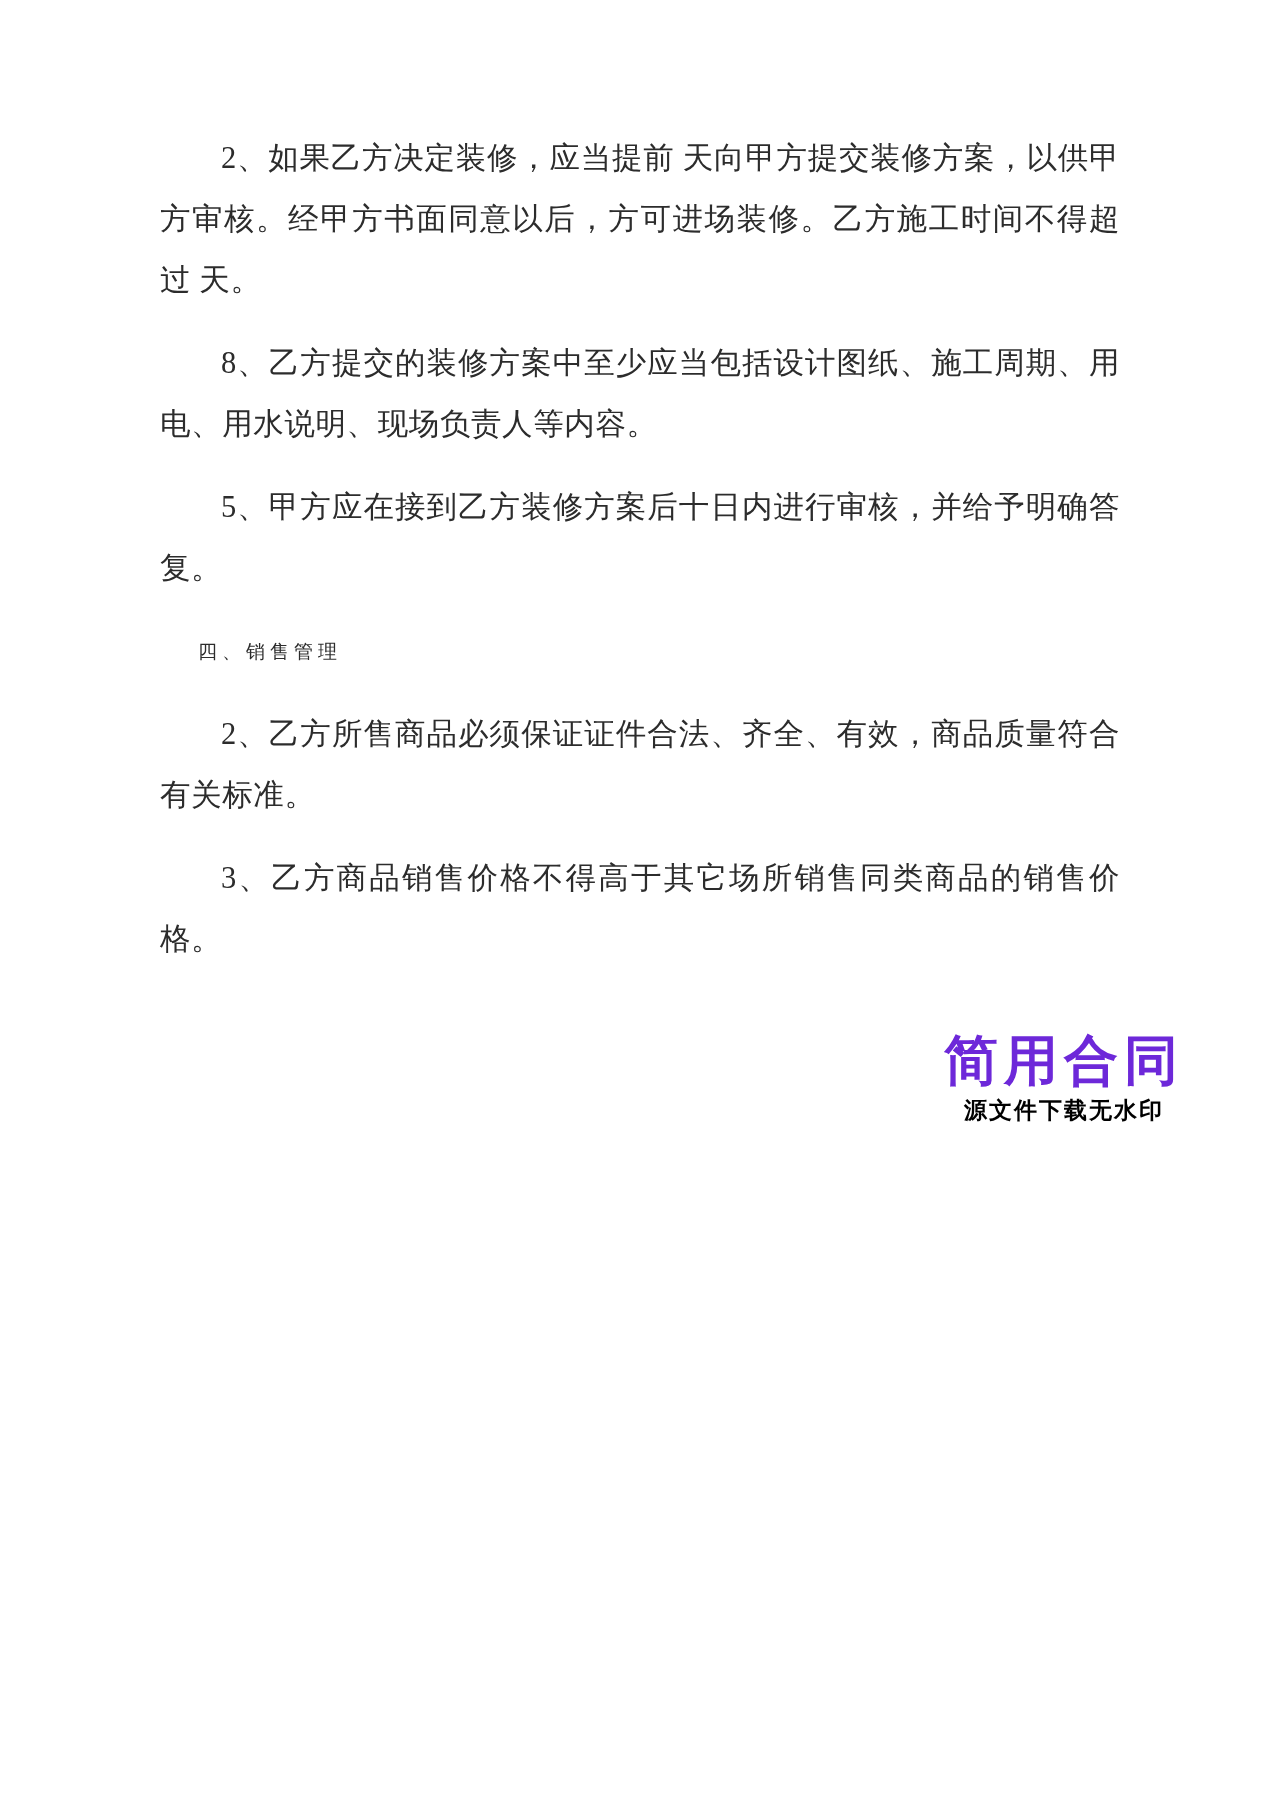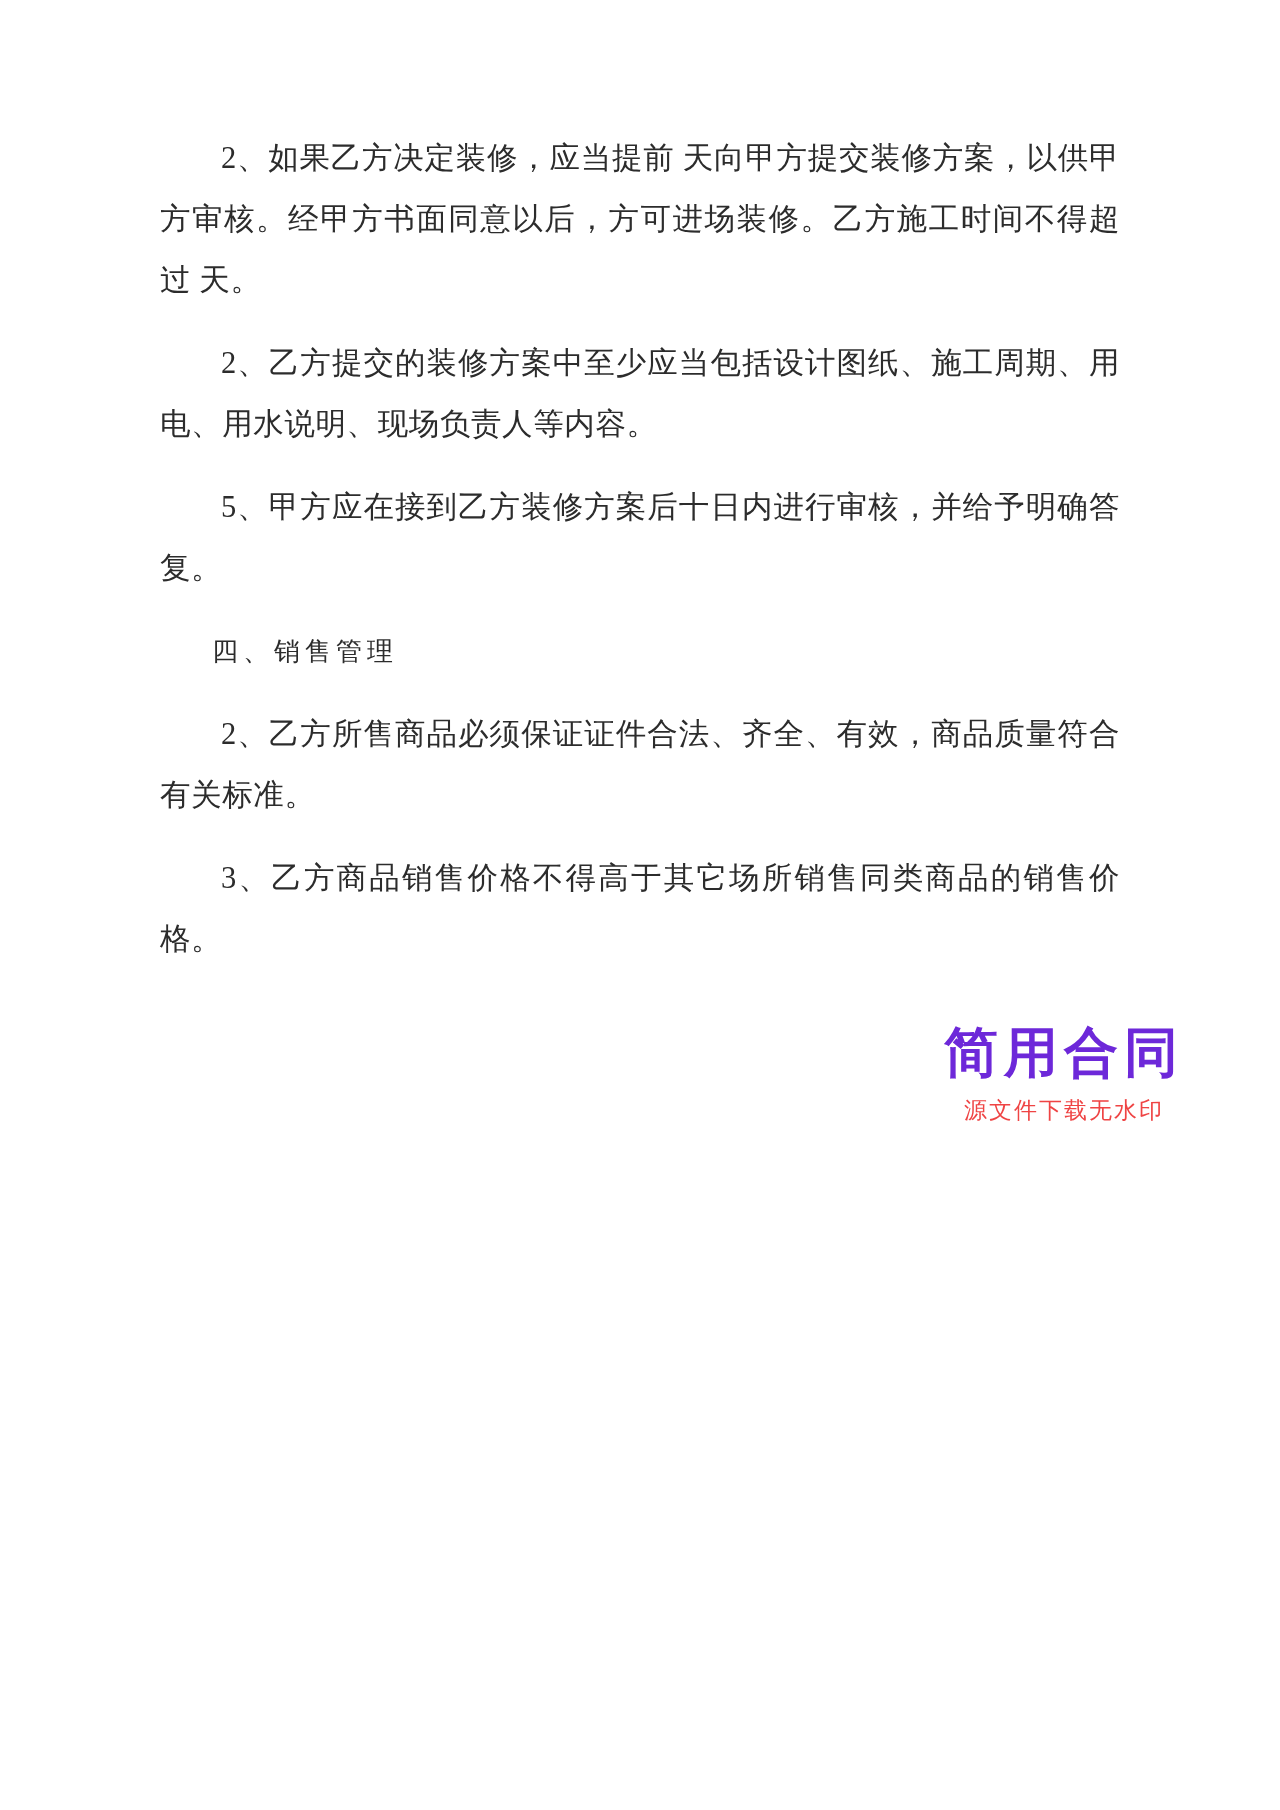--- a/index.html
+++ b/index.html
@@ -34,21 +34,21 @@
     margin: 0 0 22px 0;
     letter-spacing: 0.6px;
     white-space: pre-wrap;
     -webkit-font-smoothing: antialiased;
   }
   .para:last-child {
     margin-bottom: 0;
   }
   .section-heading {
     font-family: "Liberation Sans", "DejaVu Sans", sans-serif;
-    font-size: 26px;
+    font-size: 19px;
     line-height: 61px;
     color: #2c2c2c;
     text-indent: 2em;
     margin: 0 0 22px 0;
     letter-spacing: 5px;
     font-weight: 400;
   }
   .watermark {
     position: absolute;
     right: 56px;
@@ -64,33 +64,34 @@
     font-weight: 700;
     letter-spacing: 6px;
     color: #6d28d9;
     line-height: 1.15;
     white-space: nowrap;
   }
   .watermark-sub {
     font-family: "Liberation Sans", "DejaVu Sans", sans-serif;
     font-size: 23px;
     letter-spacing: 2px;
-    color: #ef4444;
-    margin-top: 12px;
+    color: #000000;
+    margin-top: 4px;
     white-space: nowrap;
+    font-weight: bold;
   }
 </style>
 </head>
 <body>
 
 <div class="page">
 
   <div class="doc-body">
       <p class="para">2、如果乙方决定装修，应当提前 天向甲方提交装修方案，以供甲方审核。经甲方书面同意以后，方可进场装修。乙方施工时间不得超过 天。</p>
-      <p class="para">2、乙方提交的装修方案中至少应当包括设计图纸、施工周期、用电、用水说明、现场负责人等内容。</p>
+      <p class="para">8、乙方提交的装修方案中至少应当包括设计图纸、施工周期、用电、用水说明、现场负责人等内容。</p>
       <p class="para">5、甲方应在接到乙方装修方案后十日内进行审核，并给予明确答复。</p>
       <p class="section-heading">四、销售管理</p>
       <p class="para">2、乙方所售商品必须保证证件合法、齐全、有效，商品质量符合有关标准。</p>
       <p class="para">3、乙方商品销售价格不得高于其它场所销售同类商品的销售价格。</p>
     </div>
 
   <div class="watermark">
     <div class="watermark-main">简用合同</div>
     <div class="watermark-sub">源文件下载无水印</div>
   </div>

